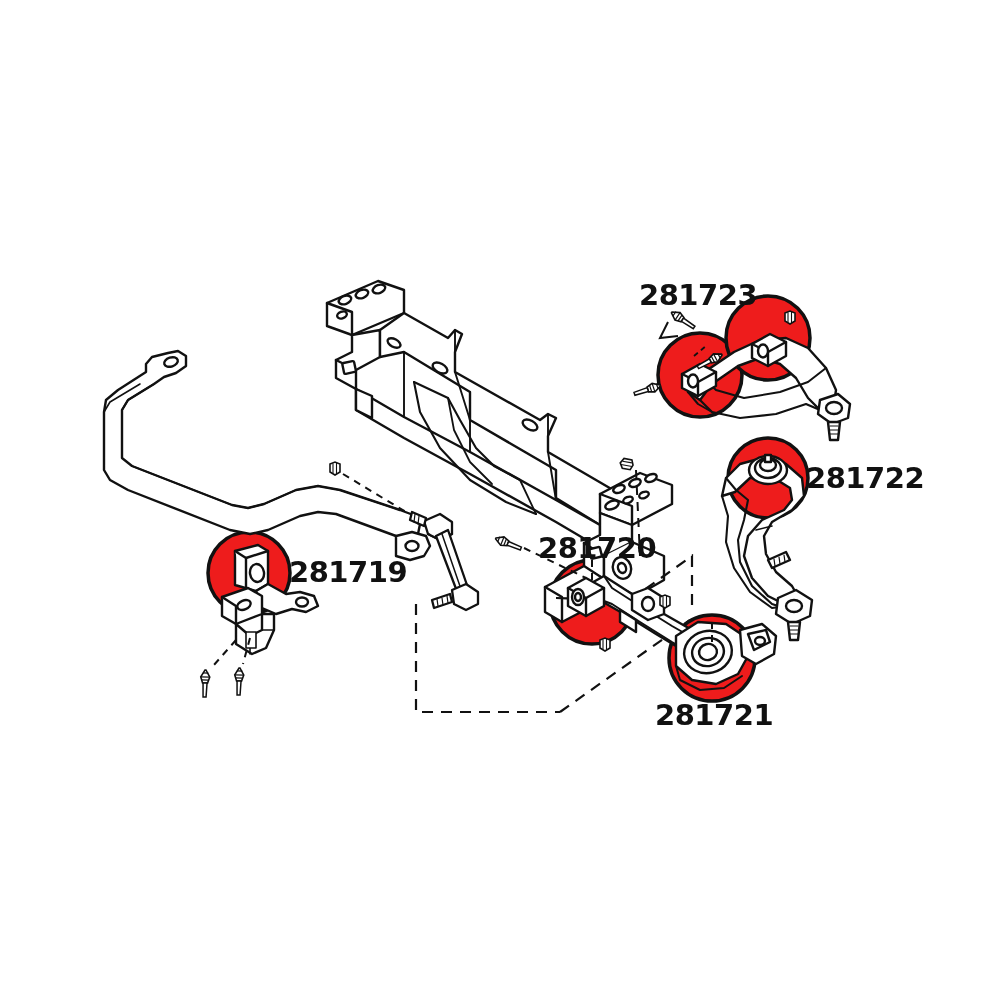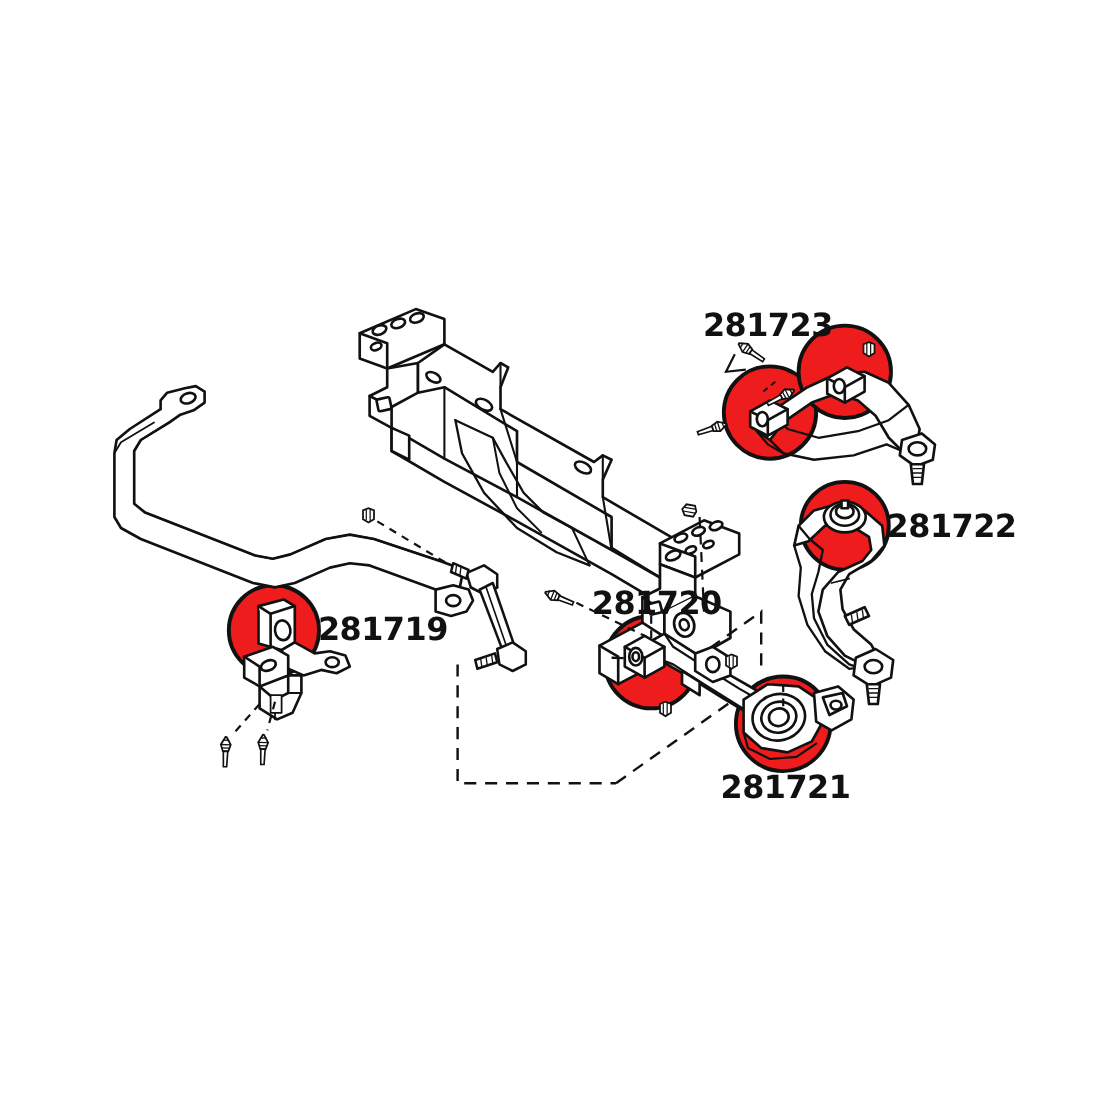--- a/index.html
+++ b/index.html
@@ -7,22 +7,22 @@
     margin: 0;
     padding: 0;
     background: #ffffff;
   }
   body {
     font-family: "Liberation Sans", sans-serif;
   }
   #canvas {
     position: relative;
     width: 1000px;
-    height: 1000px;
-    background: #8b5cf6;
+    height: 837px;
+    background: #e5e5e5;
     overflow: hidden;
   }
   #diagram {
     position: absolute;
     top: 0;
     left: 0;
     width: 1000px;
     height: 1000px;
   }
   .part-label {

